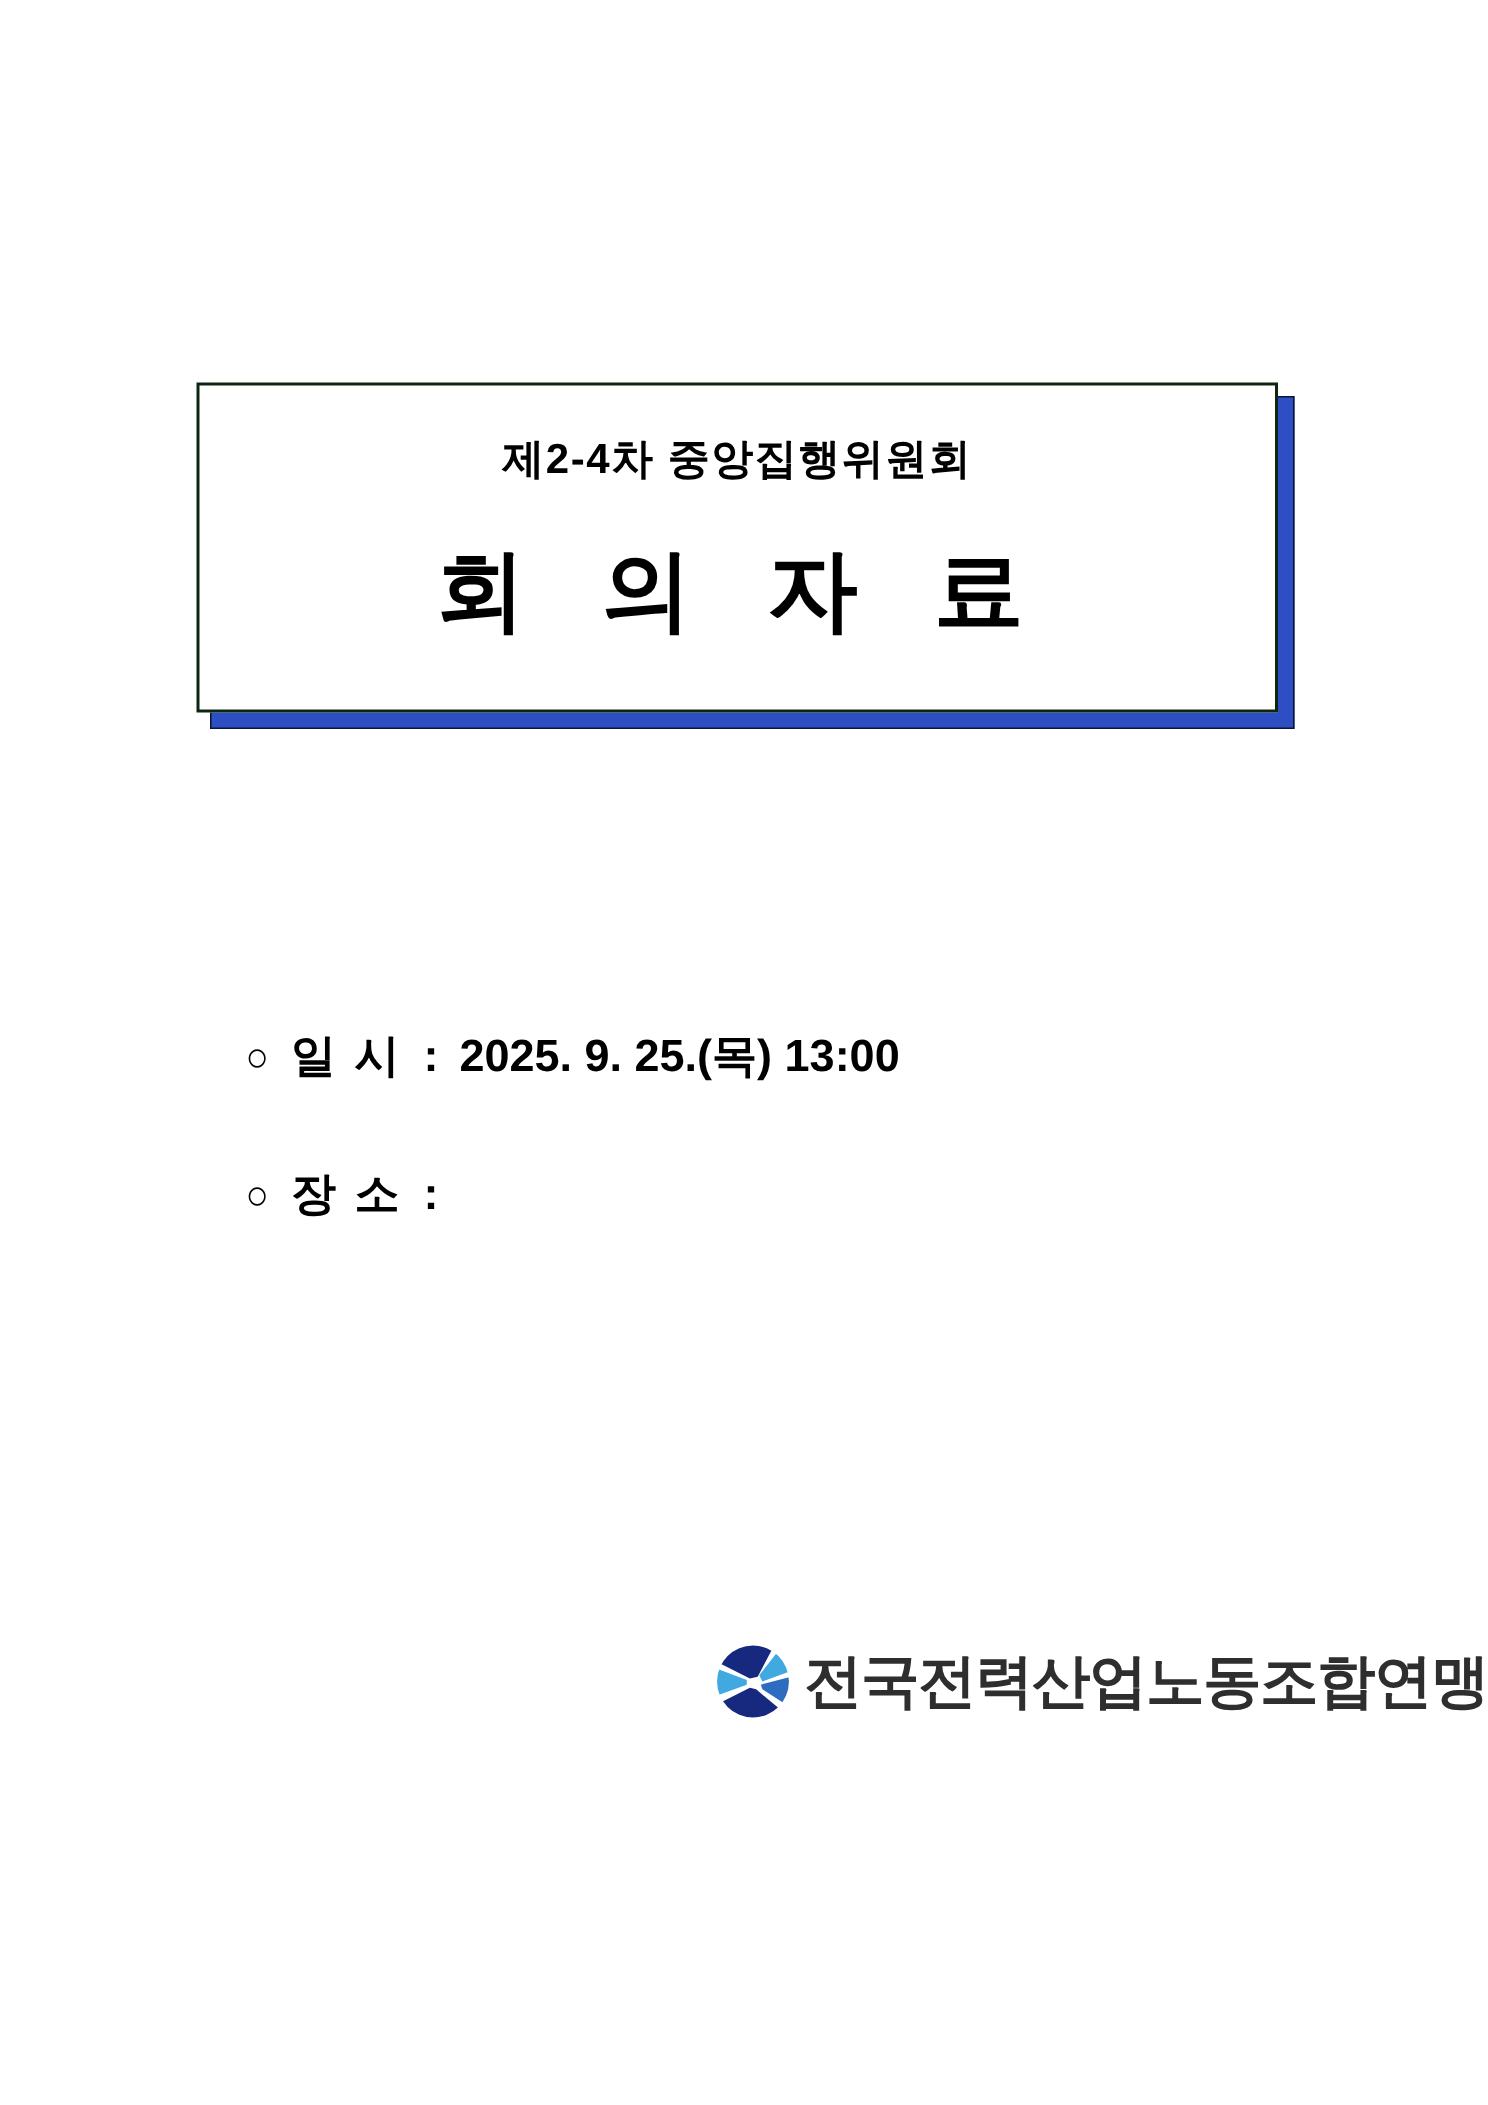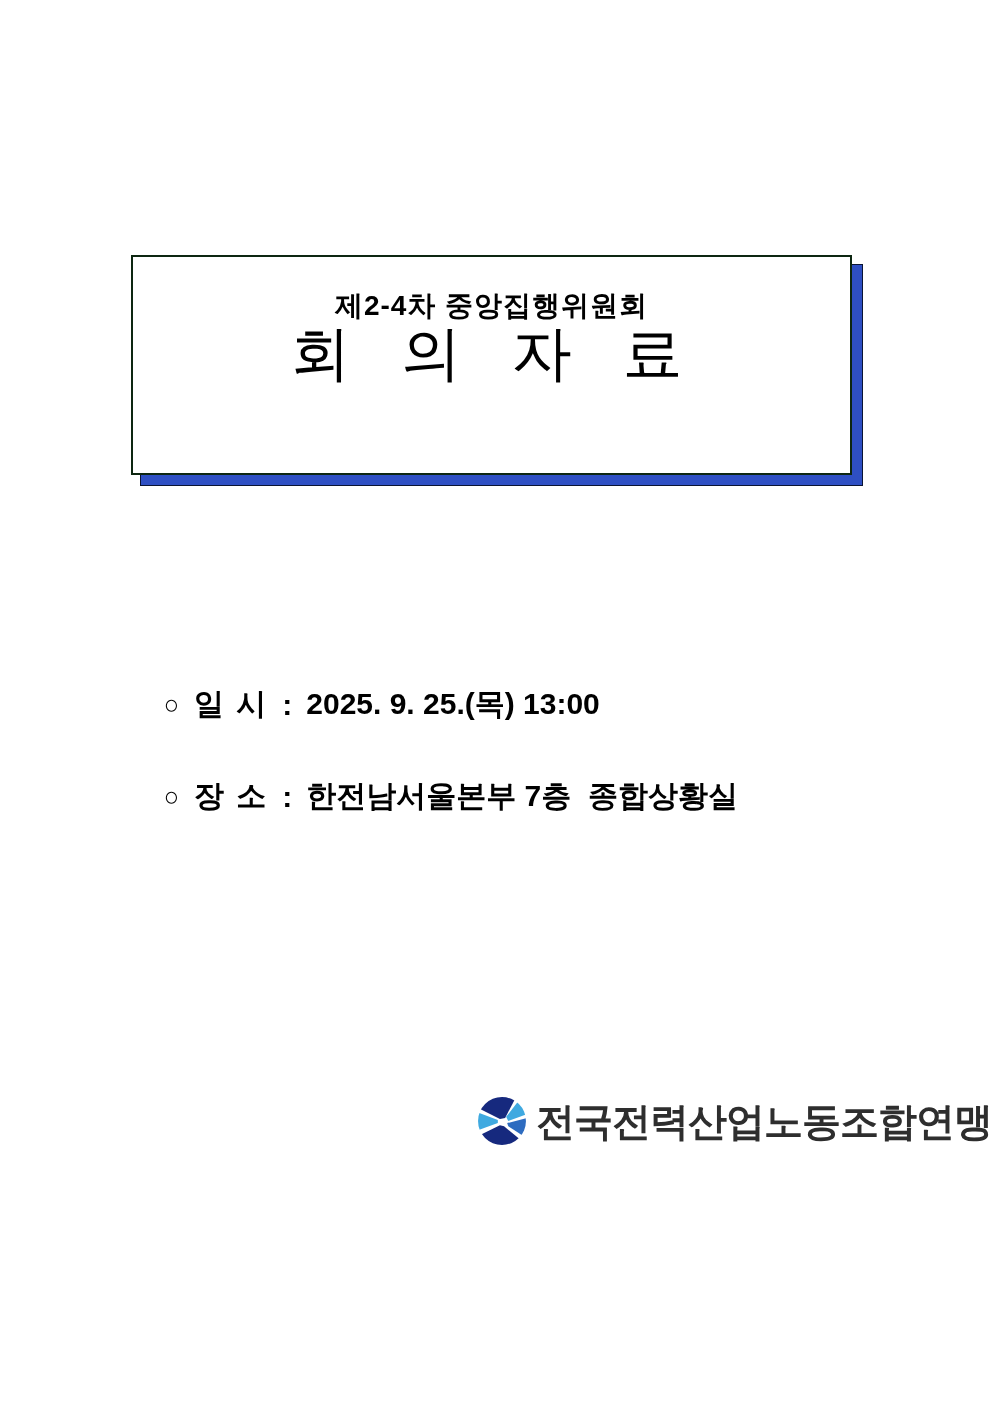--- a/index.html
+++ b/index.html
@@ -48,22 +48,23 @@
     text-align: center;
   }
   .subtitle {
     margin-top: 34px;
     font-size: 28px;
     font-weight: bold;
     letter-spacing: 1px;
     line-height: 1.1;
   }
   .main-title {
+    margin-top: 40px;
     font-size: 60px;
-    font-weight: 400;
+    font-weight: 700;
     letter-spacing: 10px;
     word-spacing: 14px;
     line-height: 1.05;
     white-space: pre;
   }
 
   
   .info {
     position: absolute;
     left: 163px;
@@ -127,21 +128,20 @@
     <span class="bullet">○</span>
     <span class="label">일 시</span>
     <span class="colon">:</span>
     <span class="value">2025. 9. 25.(목) 13:00</span>
   </div>
 
   <div class="info info-2">
     <span class="bullet">○</span>
     <span class="label">장 소</span>
     <span class="colon">:</span>
-    <span class="value">한전남서울본부 7층  종합상황실</span>
   </div>
 
   <div class="footer">
     <span class="logo">
       <svg viewBox="0 0 48 48" xmlns="http://www.w3.org/2000/svg">
         <defs>
           <clipPath id="logoClip">
               <circle cx="24" cy="24" r="23"></circle>
             </clipPath>
         </defs>

